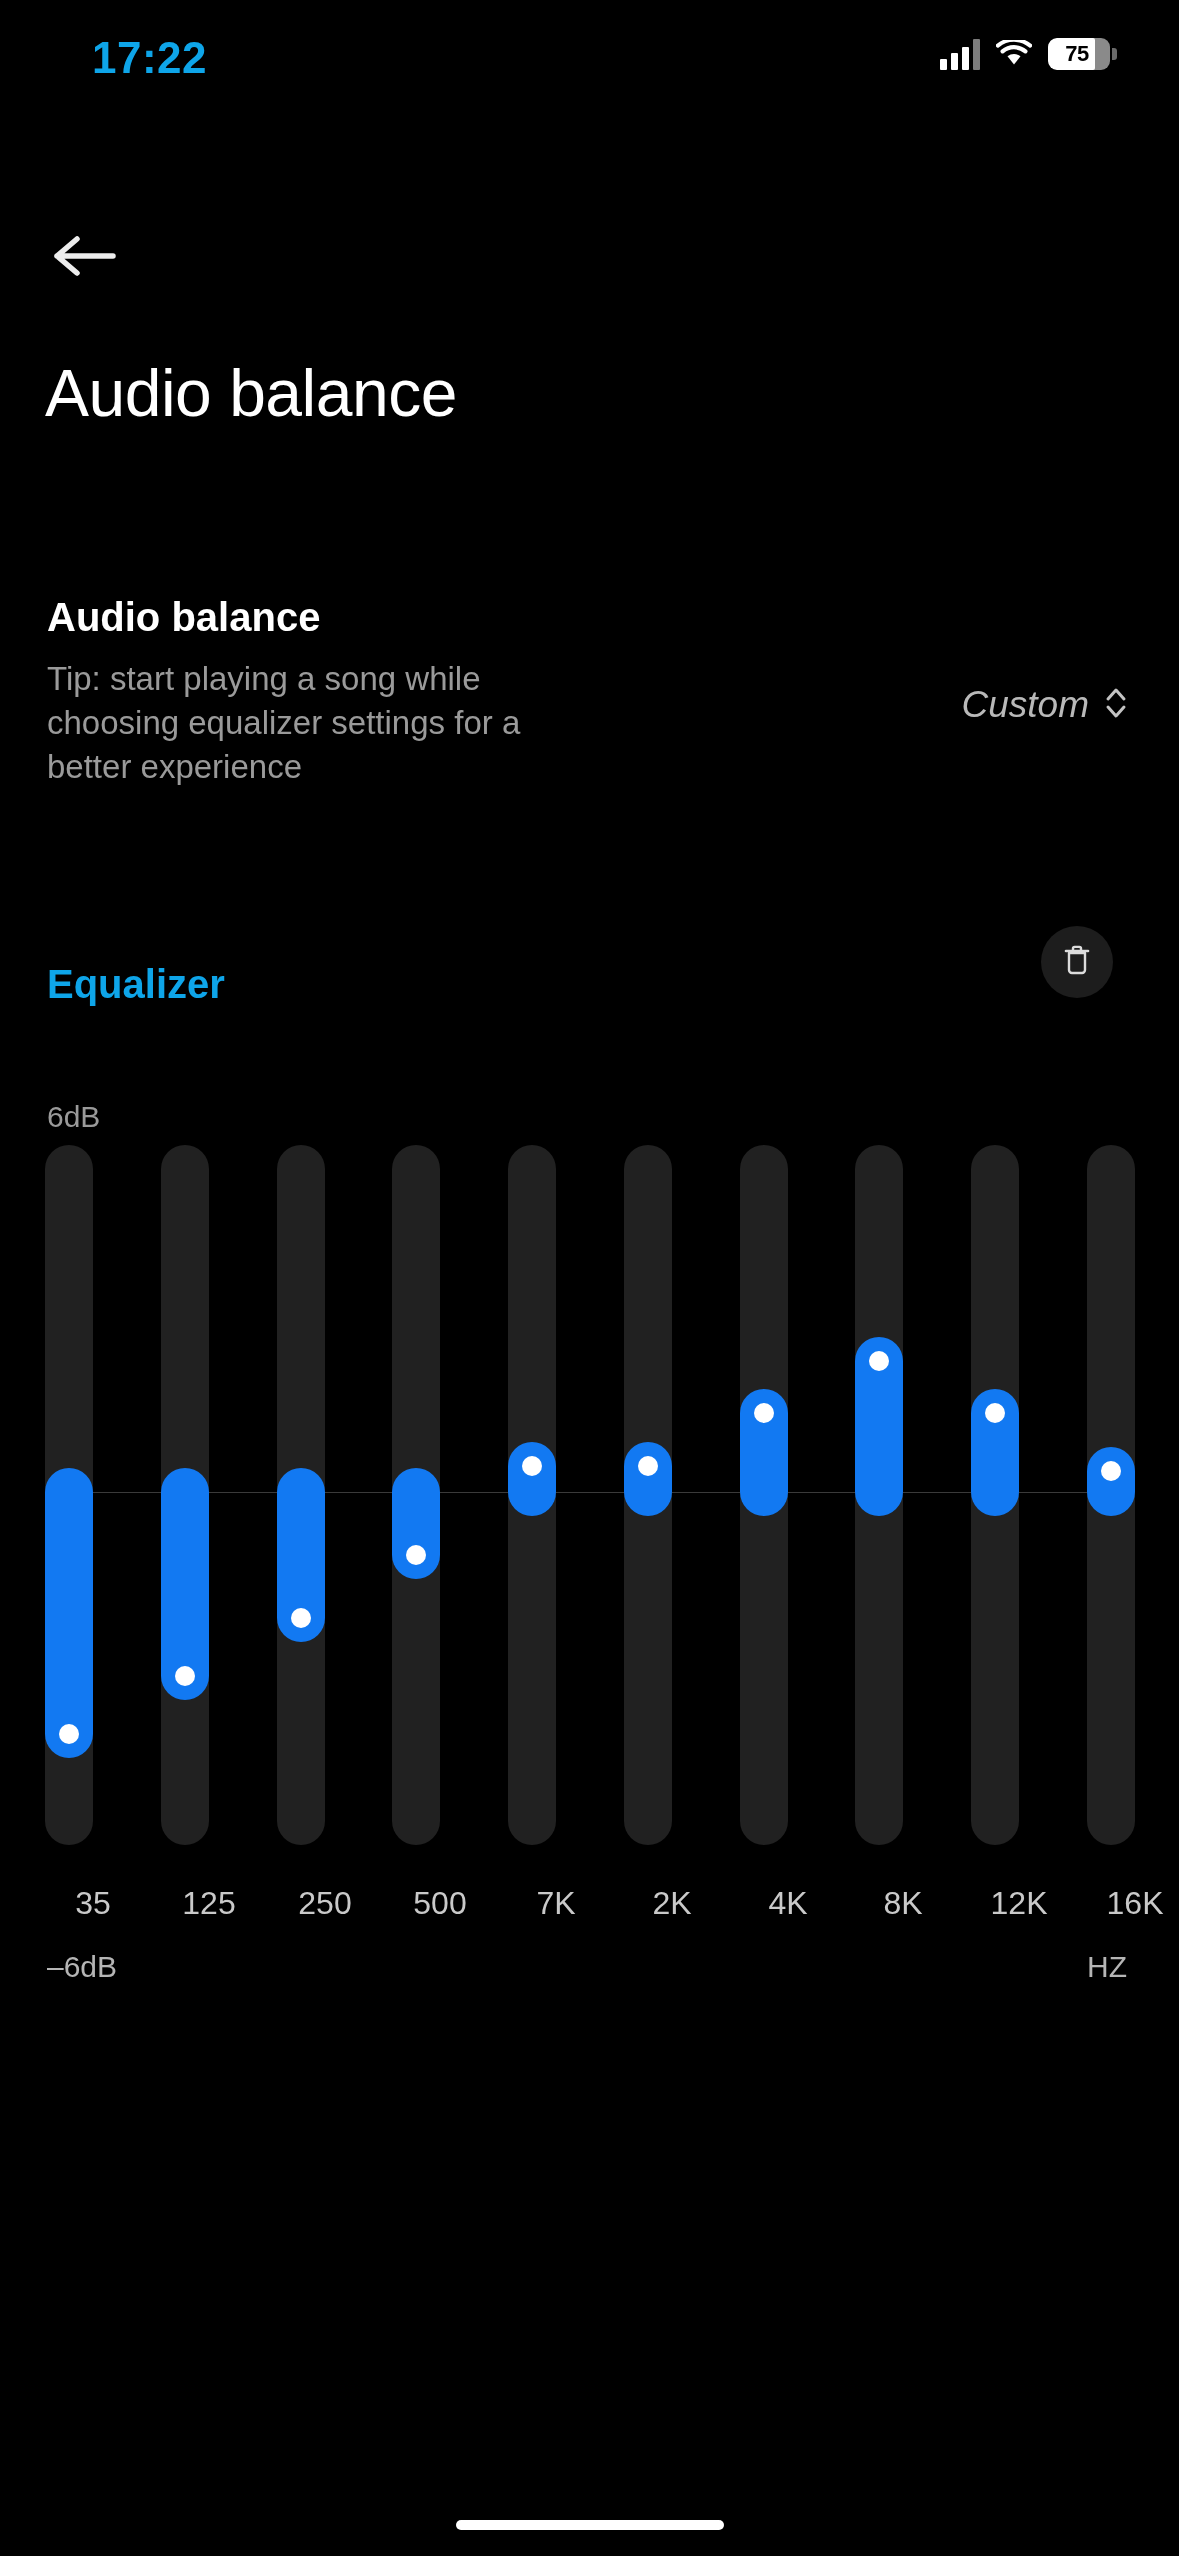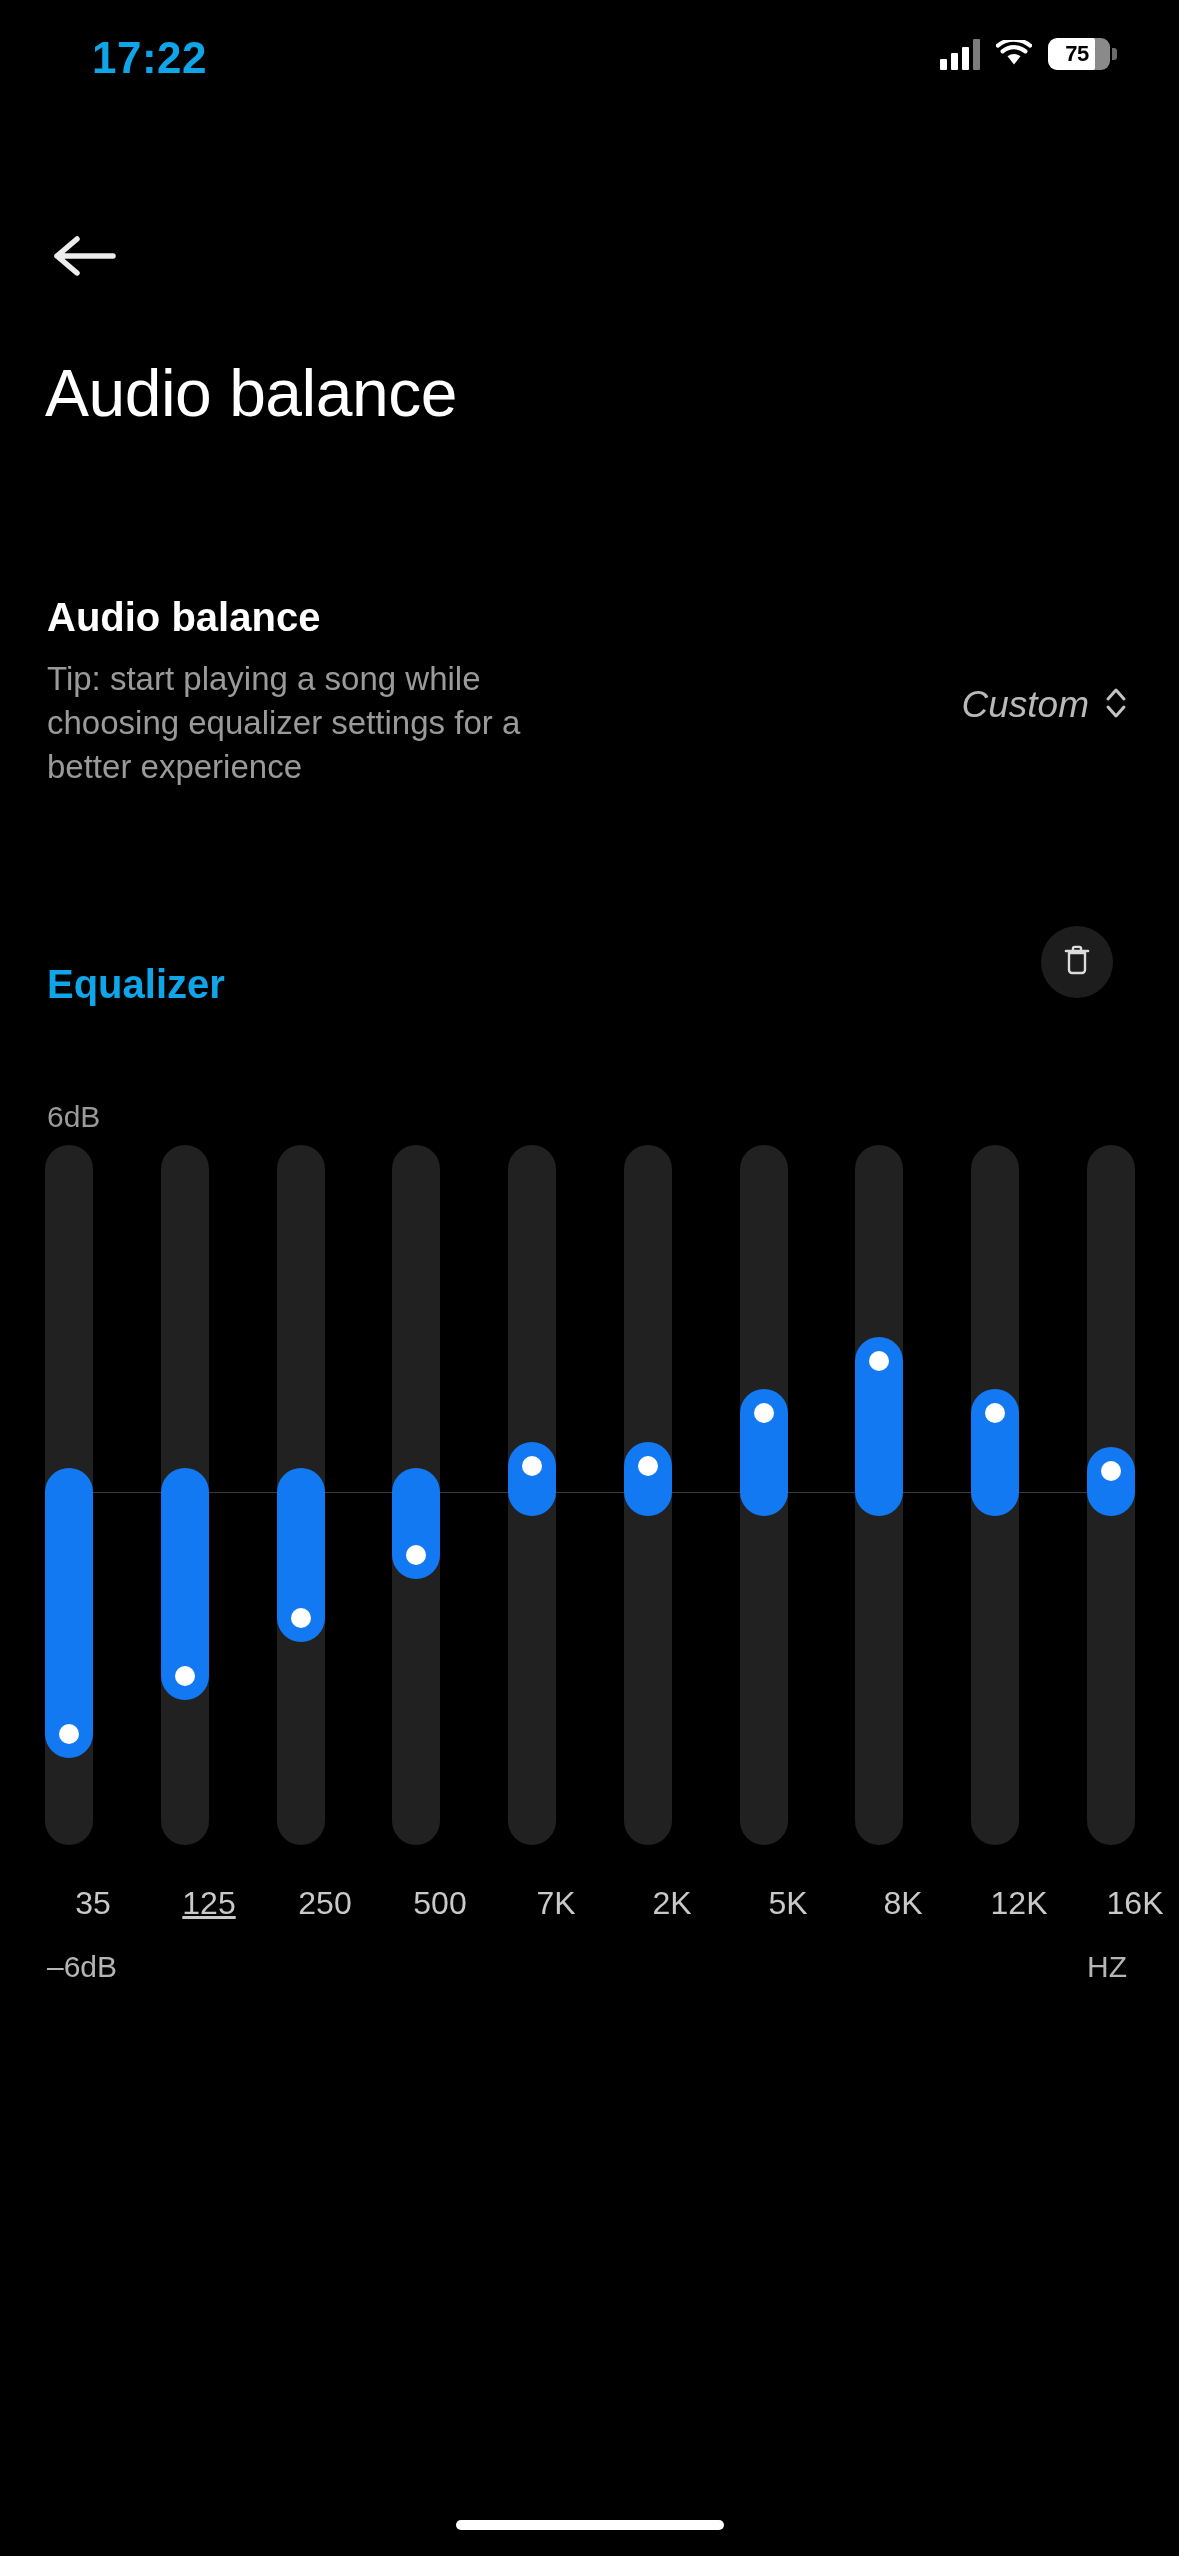--- a/index.html
+++ b/index.html
@@ -256,26 +256,26 @@
     </div>
     <div class="band" style="left: 1042px;">
       <div class="track"></div>
       <div class="fill" style="top: 302px; height: 69px;"></div>
       <div class="thumb" style="top: 326px;"></div>
     </div>
   </div>
 
 <div class="band-labels">
     <span style="left: 24px;">35</span>
-    <span style="left: 140px; text-decoration: underline;">125</span>
+    <span style="left: 140px;">125</span>
     <span style="left: 256px;">250</span>
     <span style="left: 371px;">500</span>
     <span style="left: 487px;">7K</span>
     <span style="left: 603px;">2K</span>
-    <span style="left: 719px;">5K</span>
+    <span style="left: 719px;">4K</span>
     <span style="left: 834px;">8K</span>
     <span style="left: 950px;">12K</span>
     <span style="left: 1066px;">16K</span>
   </div>
 
 <div class="eq-bottom-label">–6dB</div>
 <div class="eq-unit-label">HZ</div>
 
 <div class="home-indicator"></div>
 

